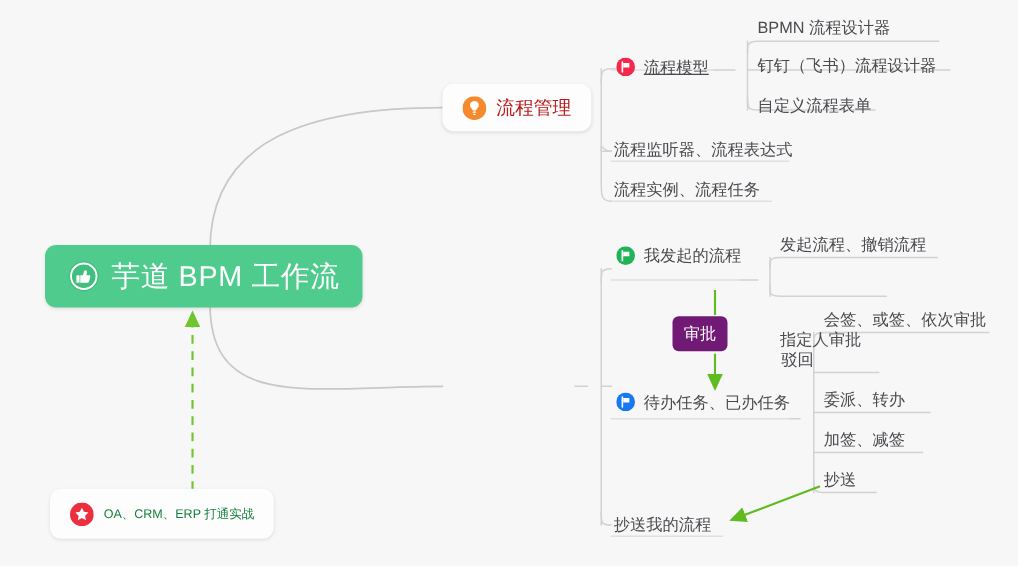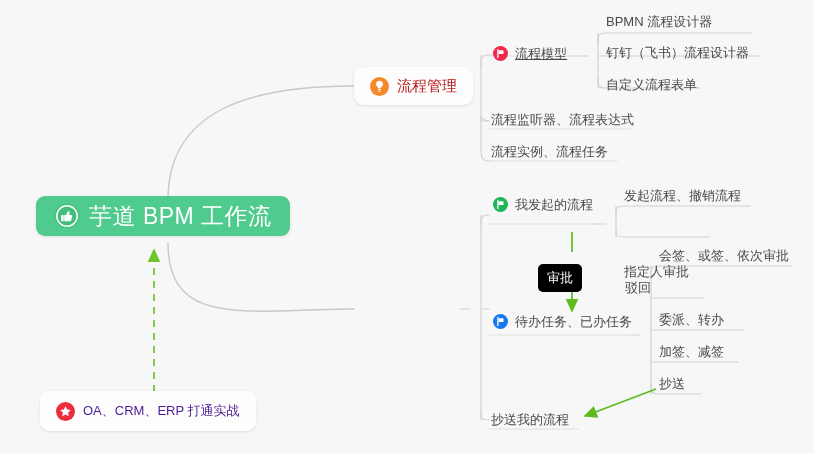--- a/index.html
+++ b/index.html
@@ -42,21 +42,21 @@
     align-items: center;
     box-sizing: border-box;
     white-space: nowrap;
   }
 
   
   .root-node {
     background: #4ECB8D;
     border-radius: 9px;
     padding: 0 18px;
-    height: 40px;
+    height: 50px;
     box-shadow: 0 1px 3px rgba(0,0,0,.10);
   }
   .root-label {
     color: #ffffff;
     font-size: 23px;
     letter-spacing: .5px;
     margin-left: 9px;
     font-weight: 400;
   }
 
@@ -67,40 +67,39 @@
     padding: 0 16px;
     height: 38px;
     box-shadow: 0 1px 3px rgba(0,0,0,.10);
   }
   .card-label {
     color: #b91c1c;
     font-size: 15px;
     margin-left: 8px;
   }
   .footnote-node { height: 40px; }
-  .footnote-label { font-size: 13px; color: #4c1d95; margin-left: 8px; }
+  .footnote-label { font-size: 10px; color: #15803d; margin-left: 8px; }
 
   
   .text-node {
     color: #4a4a4f;
     font-size: 13px;
     line-height: 1;
     background: transparent;
   }
   .text-node .card-label { margin-left: 7px; font-size: 13px; color: #4a4a4f; }
   .text-node.no-icon { padding: 0; }
 
   
   .tag-node {
-    background: #000000;
+    background: #701a75;
     border-radius: 5px;
     height: 28px;
     padding: 0 9px;
     justify-content: center;
-    margin-top: 11px;
   }
   .tag-label {
     color: #ffffff;
     font-size: 13px;
   }
 
   
   .icon {
     display: inline-flex;
     align-items: center;

